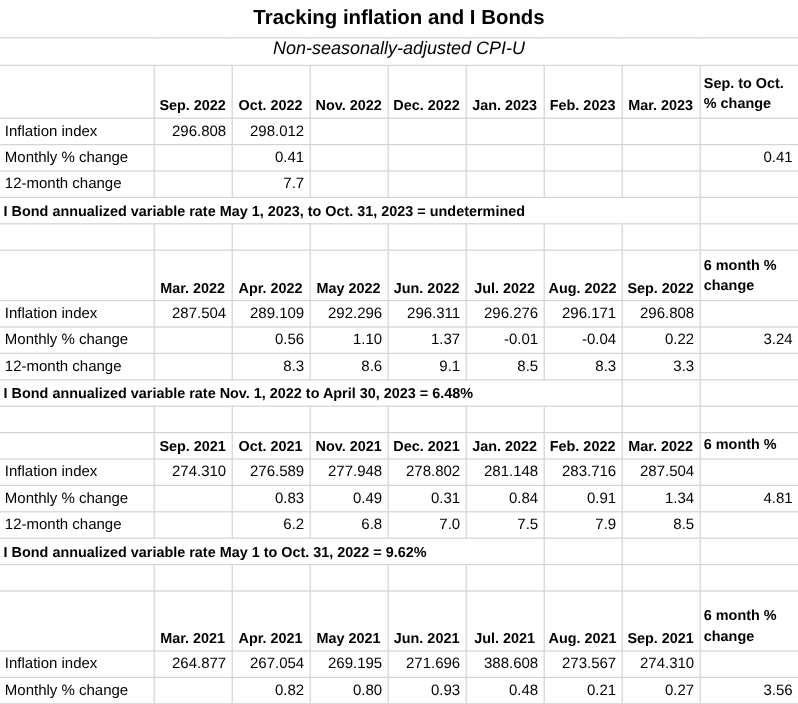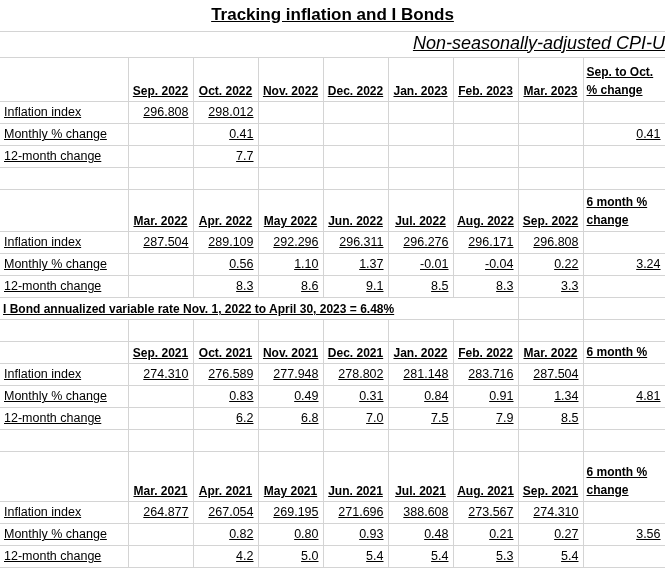--- a/index.html
+++ b/index.html
@@ -3,21 +3,21 @@
 <meta charset="utf-8">
 <style>
   :root{
     --grid:#d4d4d4;
     --text:#000000;
     --bg:#ffffff;
   }
   html,body{margin:0;padding:0;background:var(--bg);}
   #sheet{
     width:665px;height:587px;overflow:hidden;background:var(--bg);
-    font-family:"Liberation Sans",sans-serif;color:var(--text);text-decoration:underline;
+    font-family:"Liberation Sans",sans-serif;color:var(--text);
   }
   table{border-collapse:collapse;table-layout:fixed;width:665px;}
   td{
     height:19px;vertical-align:bottom;overflow:hidden;
     font-size:12.5px;line-height:1.25;padding:0 2px 2px 2px;
     white-space:nowrap;
   }
   .c{border-right:1px solid var(--grid);border-bottom:1px solid var(--grid);}
   tr.t{height:31px;}
   tr.s{height:20px;}
@@ -26,22 +26,22 @@
   tr.H3{height:21px;}
   tr.H4{height:50px;}
   tr.r{height:19px;}
   tr.f{height:20px;}
   tr.g{height:20px;}
   td.title-cell{
     border-bottom:1px solid var(--grid);text-align:center;vertical-align:middle;
     font-weight:bold;font-size:17px;padding:2px 0 4px 0;
   }
   td.sub-cell{
-    border-bottom:1px solid var(--grid);text-align:right;vertical-align:middle;
-    font-style:italic;font-size:18px;padding:0 0 3px 0;
+    border-bottom:1px solid var(--grid);text-align:center;vertical-align:middle;
+    font-style:italic;font-size:15px;padding:0 0 3px 0;
   }
   td.mh{font-weight:bold;font-size:12px;text-align:center;padding:0 1px 2px 1px;}
   td.sh{font-weight:bold;font-size:12px;text-align:left;padding:0 1px 2px 3px;white-space:normal;line-height:1.45;}
   td.lab{text-align:left;padding-left:4px;}
   td.num{text-align:right;padding-right:4px;}
   td.foot{font-weight:bold;font-size:12px;text-align:left;padding-left:3px;border-bottom:1px solid var(--grid);}
 </style>
 </head>
 <body>
 
@@ -109,20 +109,25 @@
     <td class="c lab">12-month change</td>
     <td class="c num"></td>
     <td class="c num">7.7</td>
     <td class="c num"></td>
     <td class="c num"></td>
     <td class="c num"></td>
     <td class="c num"></td>
     <td class="c num"></td>
     <td class="c num"></td>
   </tr>
+  <tr class="f">
+    <td class="foot" colspan="7">I Bond annualized variable rate May 1, 2023,  to Oct. 31, 2023 = undetermined</td>
+    <td class="c"></td>
+    <td class="c"></td>
+  </tr>
   <tr class="g">
     <td class="c"></td>
           <td class="c"></td>
           <td class="c"></td>
           <td class="c"></td>
           <td class="c"></td>
           <td class="c"></td>
           <td class="c"></td>
           <td class="c"></td>
           <td class="c"></td>
@@ -236,20 +241,27 @@
     <td class="c lab">12-month change</td>
     <td class="c num"></td>
     <td class="c num">6.2</td>
     <td class="c num">6.8</td>
     <td class="c num">7.0</td>
     <td class="c num">7.5</td>
     <td class="c num">7.9</td>
     <td class="c num">8.5</td>
     <td class="c num"></td>
   </tr>
+  <tr class="f">
+    <td class="foot" colspan="5">I Bond annualized variable rate May 1 to Oct. 31, 2022 = 9.62%</td>
+    <td class="c"></td>
+    <td class="c"></td>
+    <td class="c"></td>
+    <td class="c"></td>
+  </tr>
   <tr class="g">
     <td class="c"></td>
           <td class="c"></td>
           <td class="c"></td>
           <td class="c"></td>
           <td class="c"></td>
           <td class="c"></td>
           <td class="c"></td>
           <td class="c"></td>
           <td class="c"></td>

